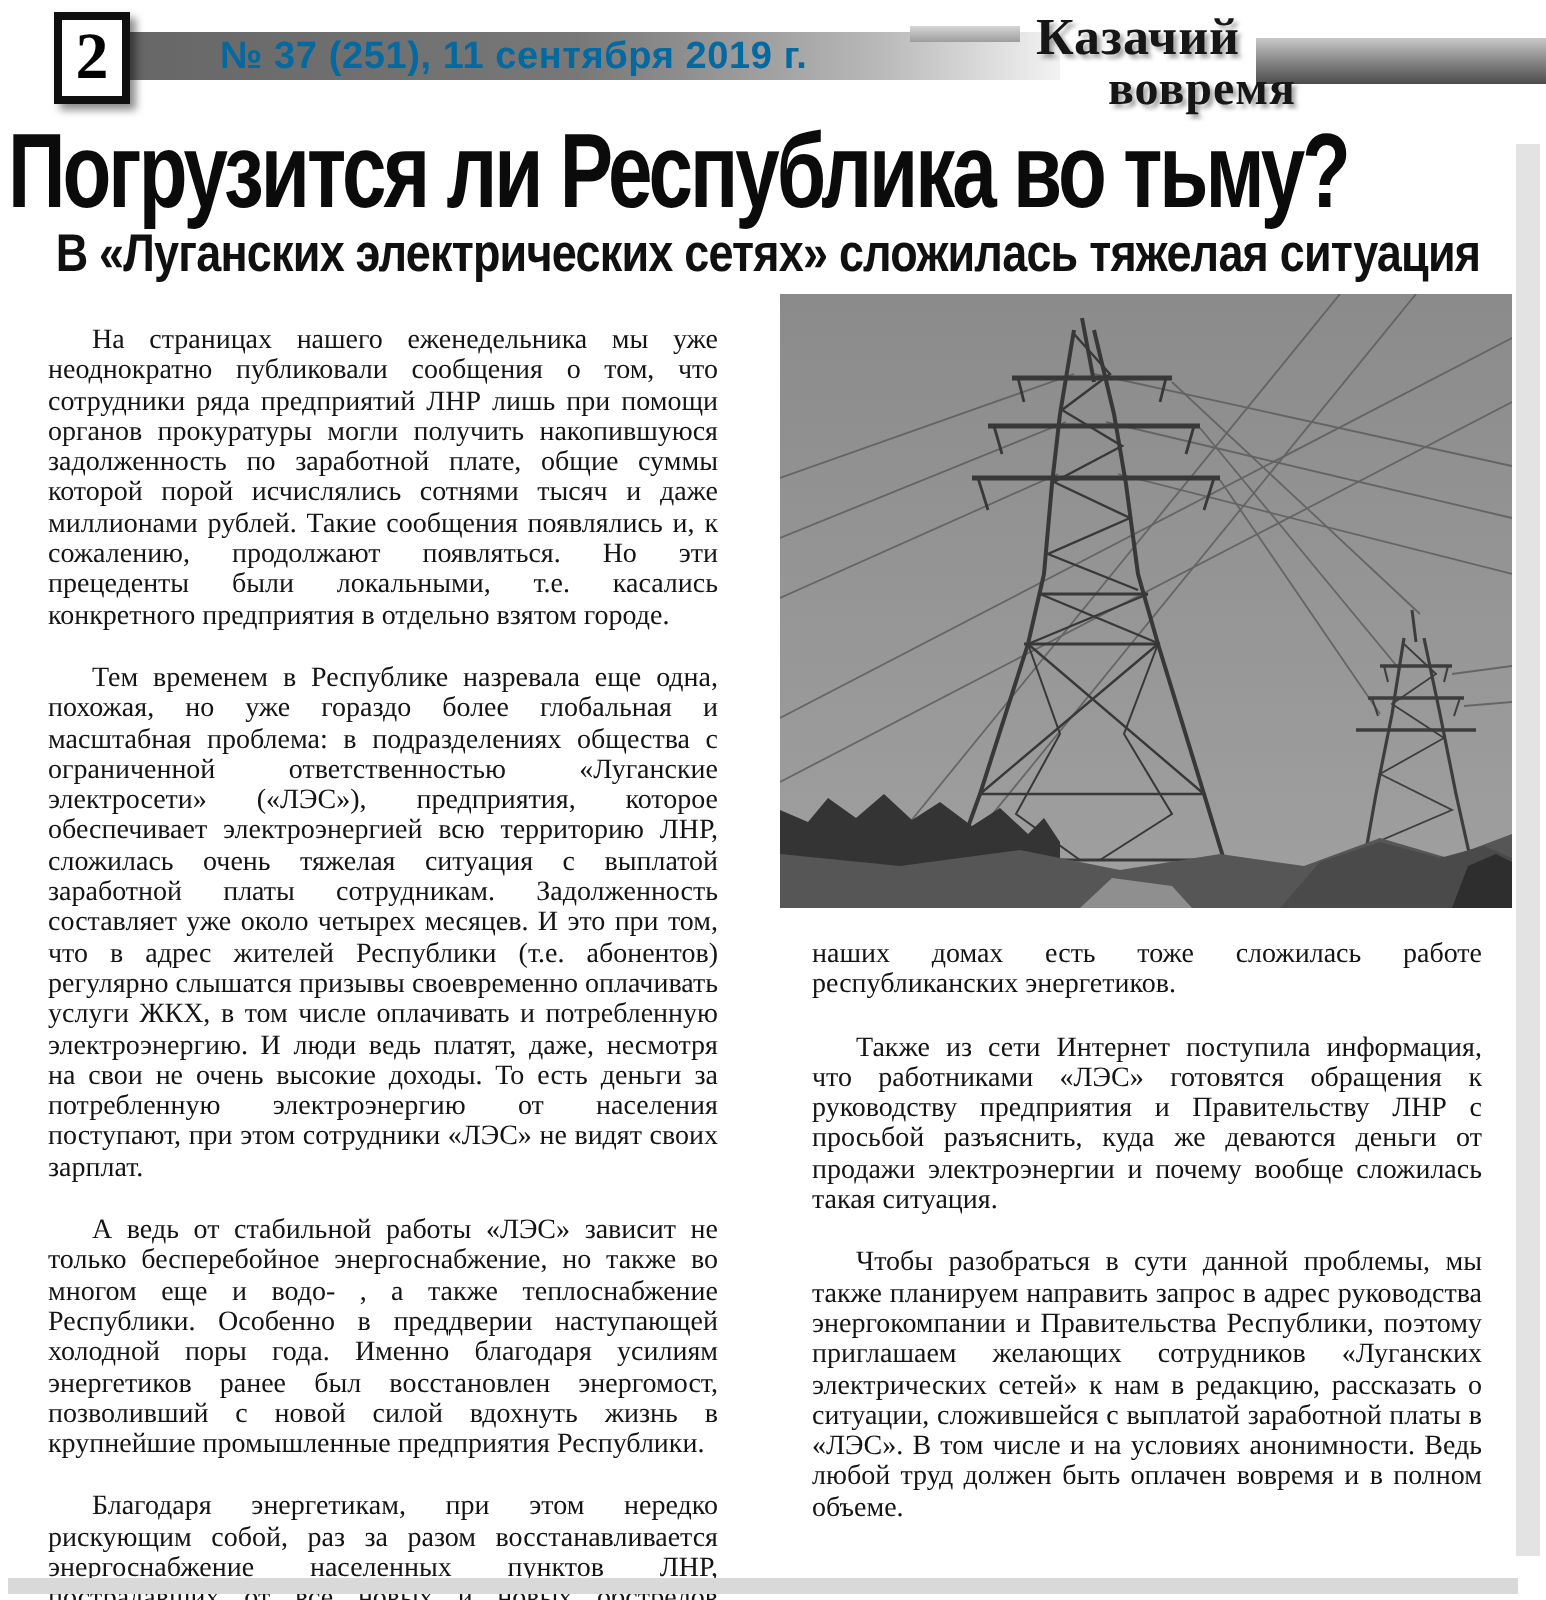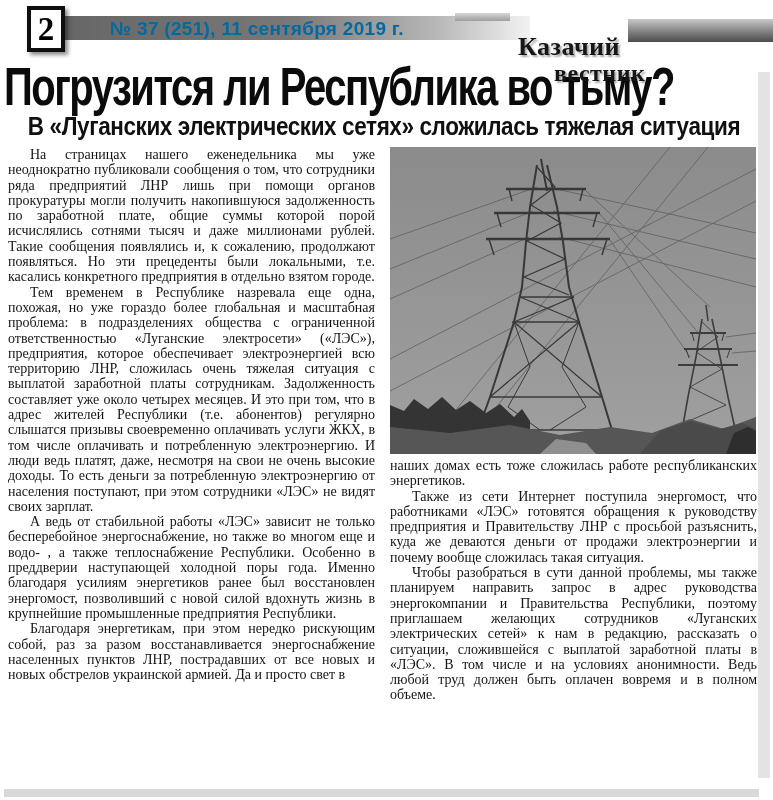--- a/index.html
+++ b/index.html
@@ -31,21 +31,21 @@
     background:linear-gradient(to bottom,#d6d6d6,#9d9d9d);
   }
   .masthead-bar{
     position:absolute;left:628px;top:19px;width:145px;height:23px;
     background:linear-gradient(to bottom,#c9c9c9 0%,#8e8e8e 45%,#4c4c4c 100%);
   }
   .masthead{
     position:absolute;left:518px;top:6px;width:220px;
     font-family:"Liberation Serif",serif;font-weight:bold;color:#161616;
     text-shadow:2px 2px 2px rgba(0,0,0,.35);
-    line-height:1;z-index:3;margin-top:28px;
+    line-height:1;z-index:3;
   }
   .masthead .l1{font-size:26px;letter-spacing:.5px;}
   .masthead .l2{font-size:24px;margin-left:36px;margin-top:1px;letter-spacing:.5px;}
   
   .headline{
     position:absolute;left:4px;top:60px;width:765px;
     font-family:"Liberation Sans",sans-serif;font-weight:800;
     font-size:40px;line-height:40px;letter-spacing:-1.5px;color:#0b0b0b;
     white-space:nowrap;transform:scale(1.0,1.32);transform-origin:top left;
   }
@@ -54,21 +54,21 @@
     font-family:"Liberation Sans",sans-serif;font-weight:700;
     font-size:22.5px;line-height:24px;letter-spacing:-0.4px;color:#101010;
     white-space:nowrap;transform:scaleY(1.18);transform-origin:top center;
   }
   
   .article{
     position:absolute;left:8px;top:147px;width:749px;
     display:flex;gap:15px;
   }
   .col{width:367px;font-size:14px;line-height:15.3px;text-align:justify;}
-  .col p{margin:0;text-indent:22px;}
+  .col p{margin:16px;text-indent:22px;}
   .col p.no-indent{text-indent:0;}
   .photo{
     width:366px;height:307px;margin-bottom:4px;line-height:0;
   }
   
   .bottom-rule{
     position:absolute;left:4px;top:789px;width:755px;height:8px;background:#d9d9d9;
   }
   .right-strip{
     position:absolute;left:758px;top:72px;width:12px;height:706px;background:#e3e3e3;
@@ -82,21 +82,21 @@
 <div class="masthead-bar"></div>
 
 <div class="pagenum-box">
   <span>2</span>
 </div>
 
 <div class="issue-text">№ 37 (251), 11 сентября 2019 г.</div>
 
 <div class="masthead">
   <div class="l1">Казачий</div>
-  <div class="l2">вестник</div>
+  <div class="l2">вовремя</div>
 </div>
 
 <div class="headline">Погрузится ли Республика во тьму?</div>
 <div class="subheadline">В «Луганских электрических сетях» сложилась тяжелая ситуация</div>
 
 <div class="article">
 
   <div class="col">
     <p>На страницах нашего еженедельника мы уже неоднократно публиковали сообщения о том, что сотрудники ряда предприятий ЛНР лишь при помощи органов прокуратуры могли получить накопившуюся задолженность по заработной плате, общие суммы которой порой исчислялись сотнями тысяч и даже миллионами рублей. Такие сообщения появлялись и, к сожалению, продолжают появляться. Но эти прецеденты были локальными, т.е. касались конкретного предприятия в отдельно взятом городе.</p>
     <p>Тем временем в Республике назревала еще одна, похожая, но уже гораздо более глобальная и масштабная проблема: в подразделениях общества с ограниченной ответственностью «Луганские электросети» («ЛЭС»), предприятия, которое обеспечивает электроэнергией всю территорию ЛНР, сложилась очень тяжелая ситуация с выплатой заработной платы сотрудникам. Задолженность составляет уже около четырех месяцев. И это при том, что в адрес жителей Республики (т.е. абонентов) регулярно слышатся призывы своевременно оплачивать услуги ЖКХ, в том числе оплачивать и потребленную электроэнергию. И люди ведь платят, даже, несмотря на свои не очень высокие доходы. То есть деньги за потребленную электроэнергию от населения поступают, при этом сотрудники «ЛЭС» не видят своих зарплат.</p>
@@ -174,20 +174,20 @@
         <g>
           <path d="M0,307 L0,258 L14,264 L24,252 L38,262 L52,250 L66,263 L80,254 L96,266 L110,257 L124,270 L132,262 L140,274 L140,307 Z" fill="#343434"></path>
           <path d="M0,307 L0,280 L60,286 L120,278 L170,288 L220,280 L262,286 L300,272 L334,282 L366,270 L366,307 Z" fill="#565656"></path>
           <path d="M250,307 L270,284 L300,274 L330,282 L352,276 L366,282 L366,307 Z" fill="#4a4a4a"></path>
           <path d="M336,307 L344,286 L358,280 L366,284 L366,307 Z" fill="#2e2e2e"></path>
           <path d="M150,307 L166,292 L196,296 L206,307 Z" fill="#8f8f8f"></path>
         </g>
       </svg>
     </div>
     <p class="no-indent">наших домах есть тоже сложилась работе республиканских энергетиков.</p>
-    <p>Также из сети Интернет поступила энергомост, что работниками «ЛЭС» готовятся обращения к руководству предприятия и Правительству ЛНР с просьбой разъяснить, куда же деваются деньги от продажи электроэнергии и почему вообще сложилась такая ситуация.</p>
+    <p>Также из сети Интернет поступила информация, что работниками «ЛЭС» готовятся обращения к руководству предприятия и Правительству ЛНР с просьбой разъяснить, куда же деваются деньги от продажи электроэнергии и почему вообще сложилась такая ситуация.</p>
     <p>Чтобы разобраться в сути данной проблемы, мы также планируем направить запрос в адрес руководства энергокомпании и Правительства Республики, поэтому приглашаем желающих сотрудников «Луганских электрических сетей» к нам в редакцию, рассказать о ситуации, сложившейся с выплатой заработной платы в «ЛЭС». В том числе и на условиях анонимности. Ведь любой труд должен быть оплачен вовремя и в полном объеме.</p>
   </div>
 
 </div>
 
 <div class="right-strip"></div>
 <div class="bottom-rule"></div>
 
 </body></html>

